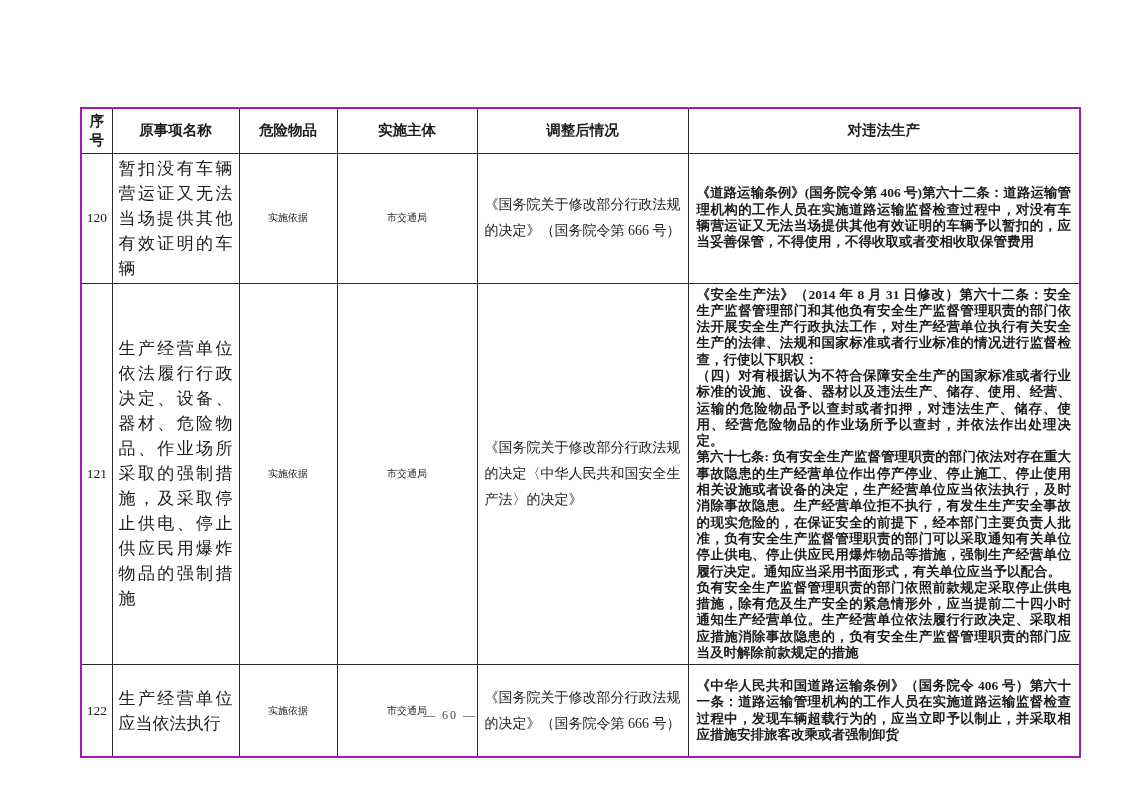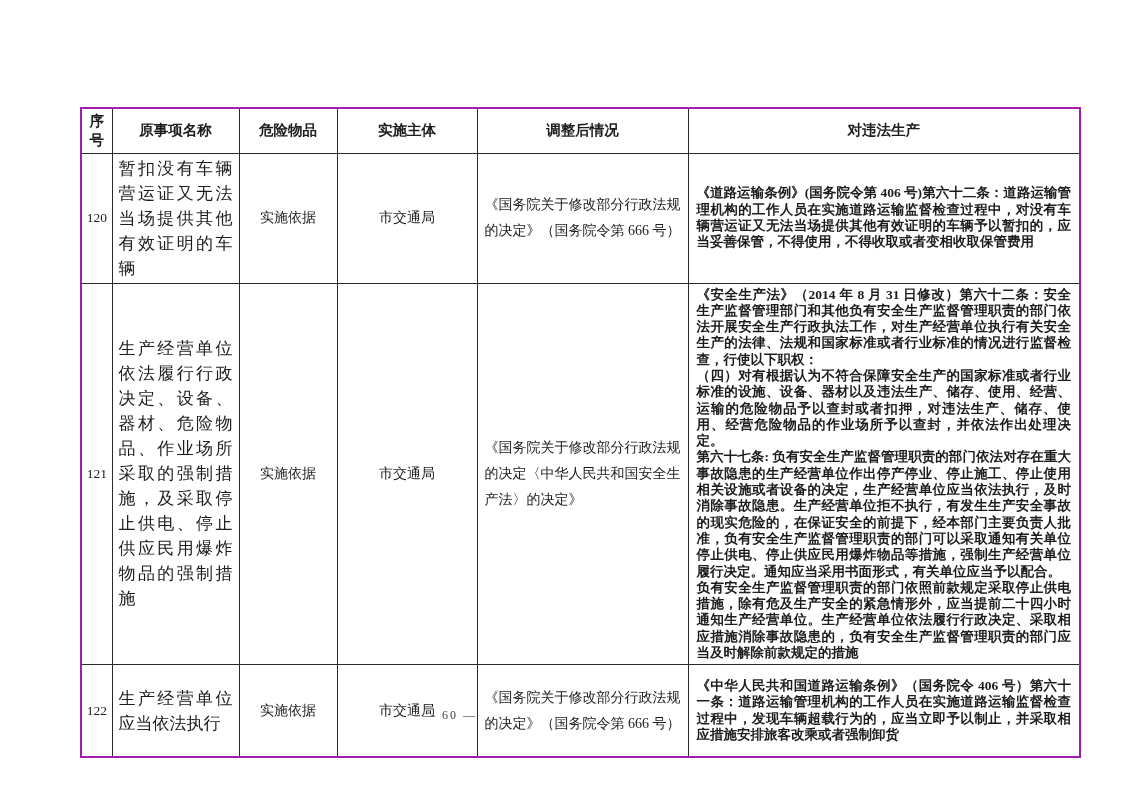--- a/index.html
+++ b/index.html
@@ -45,21 +45,21 @@
     padding: 2px;
   }
   td.col-name {
     text-align: justify;
     font-size: 17px;
     line-height: 25px;
     padding: 2px 6px;
   }
   td.col-adjust, td.col-impl {
     text-align: center;
-    font-size: 14px;
+    font-size: 10px;
     padding: 2px;
   }
   td.col-basis {
     text-align: justify;
     font-size: 14px;
     line-height: 26px;
     padding: 2px 7px;
     margin-left: 15px;
   }
   td.col-after {

